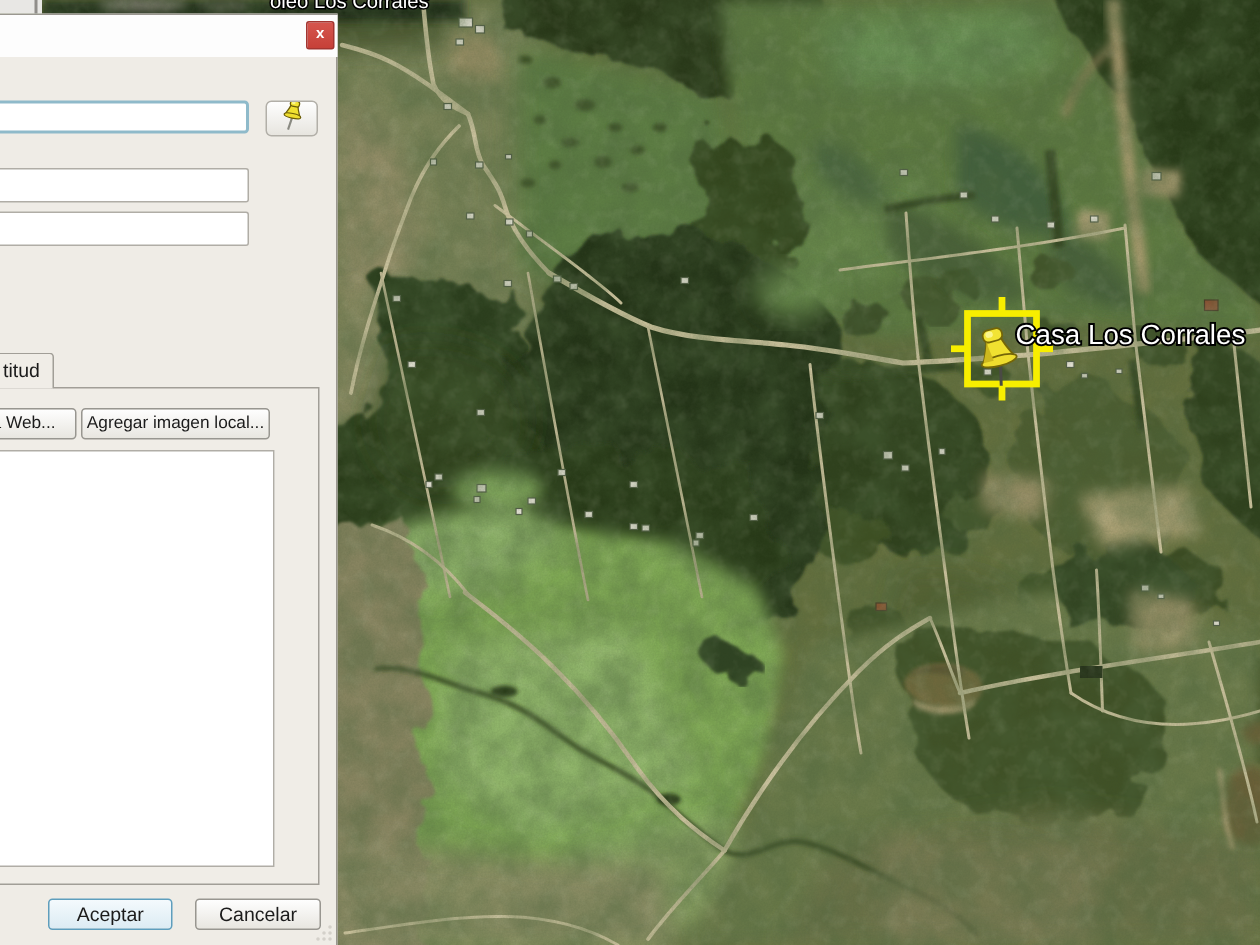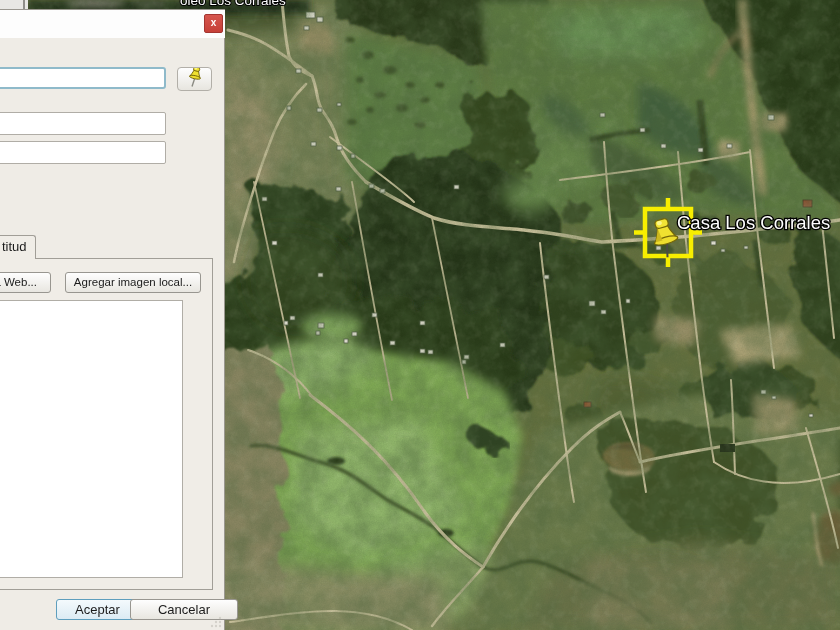--- a/index.html
+++ b/index.html
@@ -24,26 +24,26 @@
   #tab{position:absolute;left:-6px;top:225px;width:42px;height:24px;
     background:#f0ede7;border:1px solid #a19e97;border-bottom:none;
     border-radius:3px 3px 0 0;box-sizing:border-box;
     font-size:13px;color:#1b1b1b;line-height:22px;padding-left:7px;z-index:2;}
   #pane{position:absolute;left:-8px;top:248px;width:221px;height:332px;
     background:#f0ede7;border:1px solid #a19e97;box-sizing:border-box;z-index:1;}
   .btn{position:absolute;background:linear-gradient(#fefefe,#e8e6e0);
     border:1px solid #989690;border-radius:3px;box-sizing:border-box;
     font-size:11.5px;color:#1b1b1b;text-align:center;white-space:nowrap;overflow:hidden;}
   #btnweb{left:-53px;top:13px;width:111px;height:21px;line-height:19px;text-align:right;padding-right:13px;}
-  #btnlocal{left:72px;top:13px;width:136px;height:21px;line-height:19px;}
+  #btnlocal{left:61px;top:13px;width:126px;height:21px;line-height:19px;}
   #descbox{position:absolute;left:-40px;top:41px;width:230px;height:278px;
     background:#fff;border:1px solid #b0ada6;box-sizing:border-box;}
-  #okbtn{left:56px;top:589px;width:83px;height:21px;line-height:19px;font-size:13px;
+  #okbtn{left:32px;top:589px;width:83px;height:21px;line-height:19px;font-size:13px;
     border:1px solid #5e9ebd;background:linear-gradient(#f4fafd,#dcebf3);}
-  #cancelbtn{left:130px;top:589px;width:108px;height:21px;line-height:19px;font-size:13px;}
+  #cancelbtn{left:130px;top:589px;width:84px;height:21px;line-height:19px;font-size:13px;}
   
   #backwin{position:absolute;left:0;top:0;width:28px;height:9px;background:#e8e7e4;}
   #backwin .vline{position:absolute;left:23px;top:0;width:2px;height:9px;background:#908e8a;}
   #grip{position:absolute;right:1px;bottom:1px;width:14px;height:14px;opacity:.7;}
 </style>
 </head>
 <body>
 <div id="stage">
 <svg id="map" width="840" height="630" viewBox="0 0 840 630">
   <defs>

